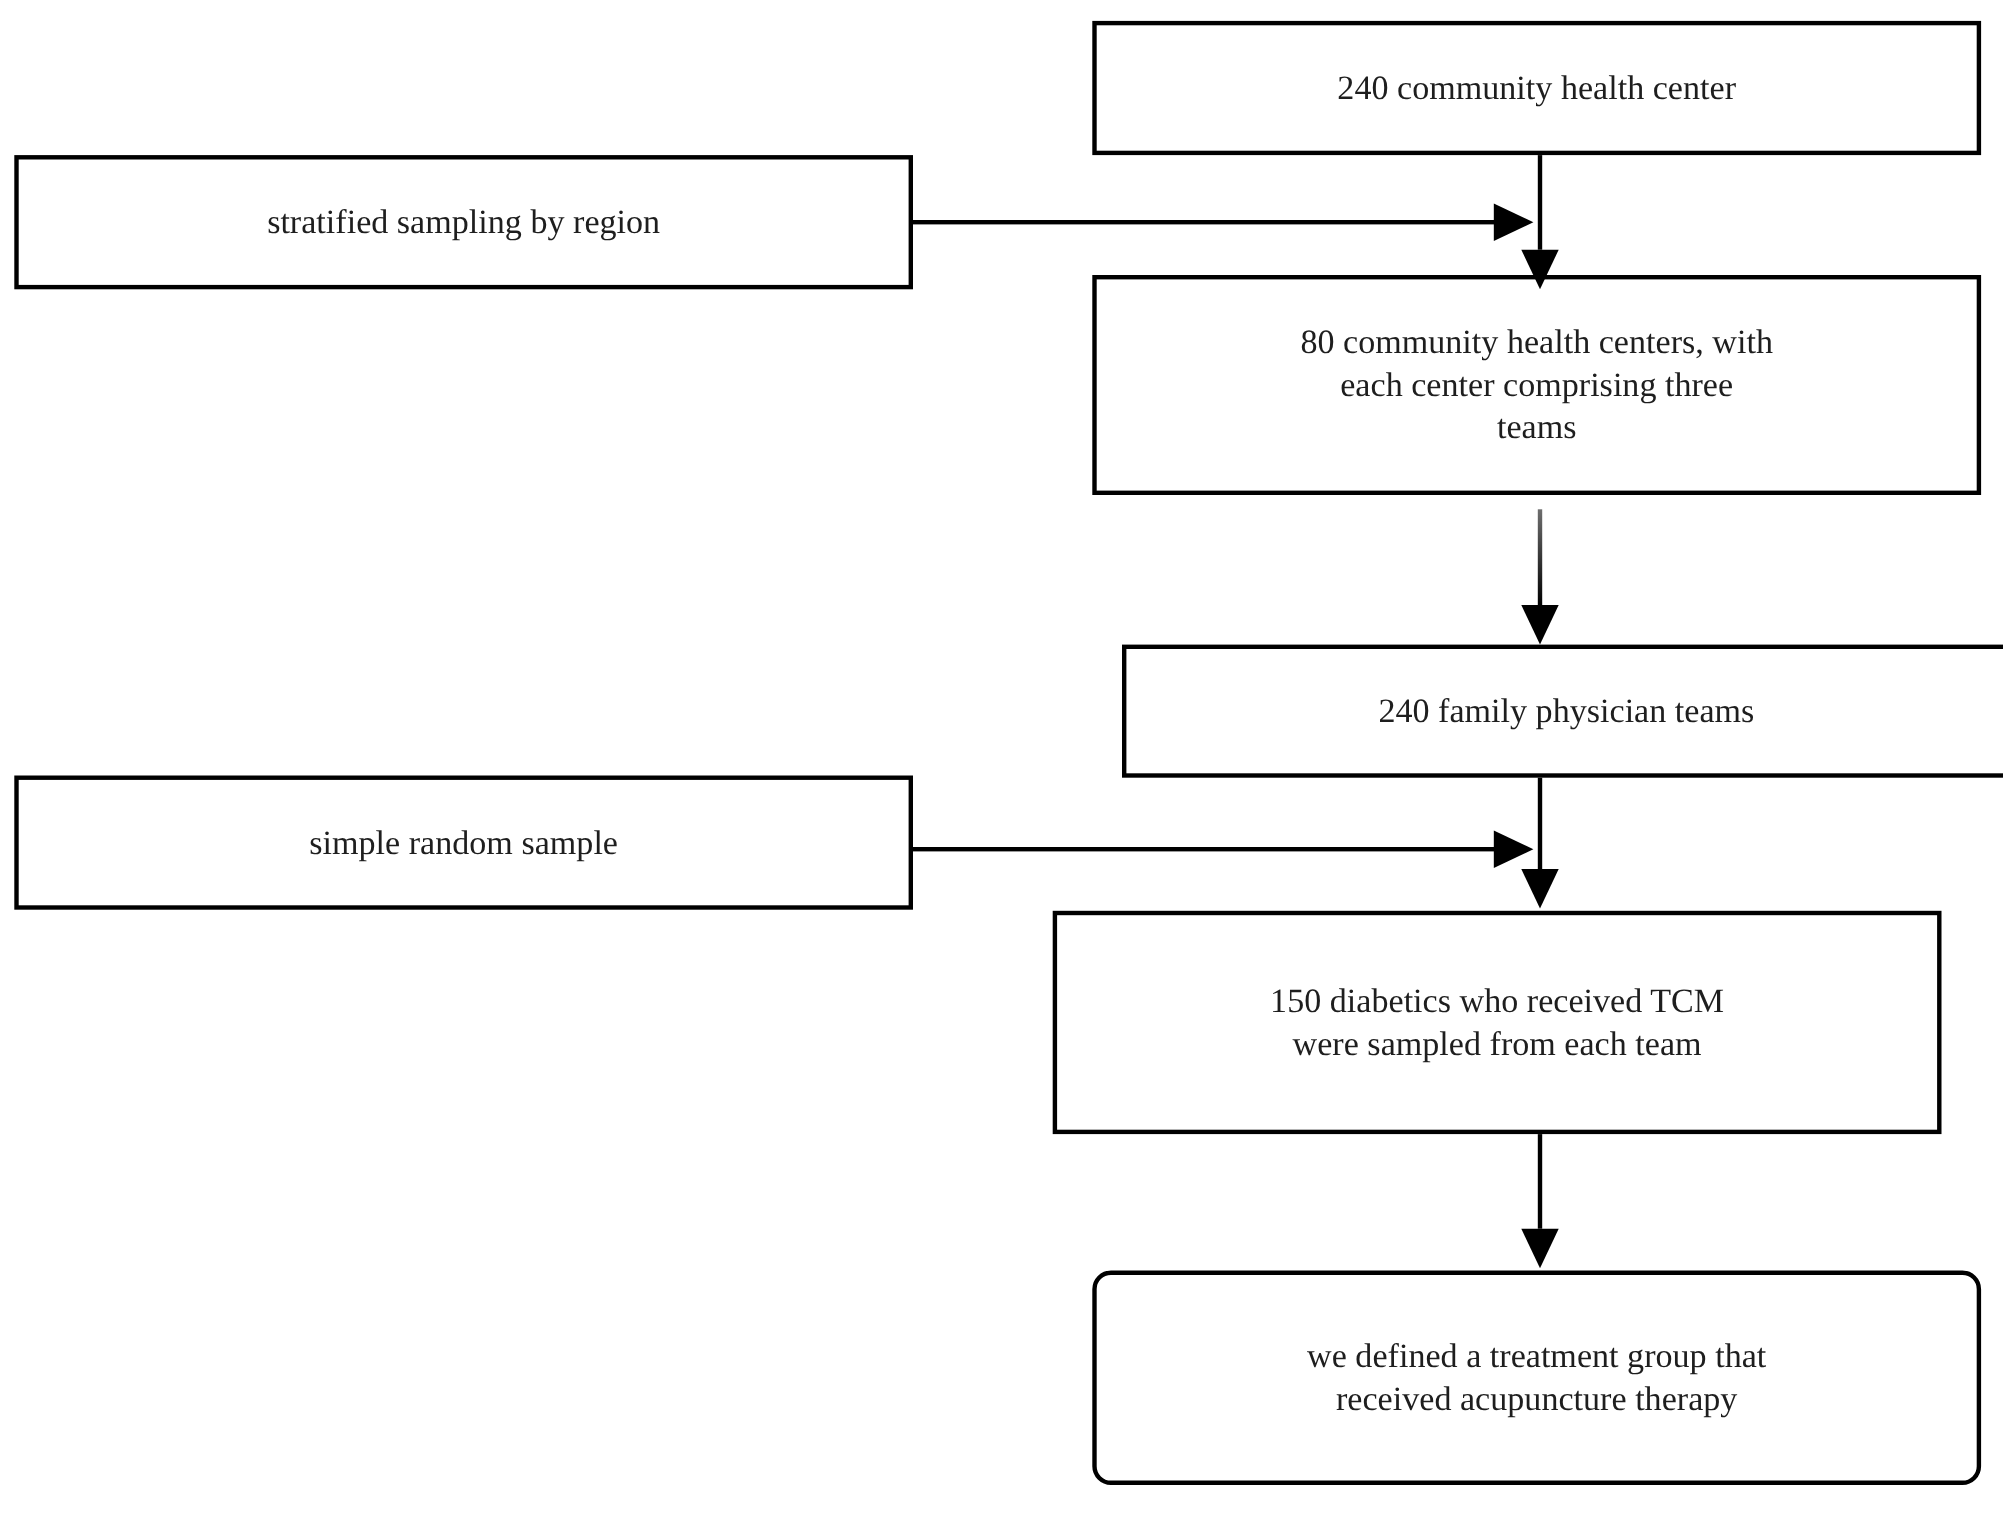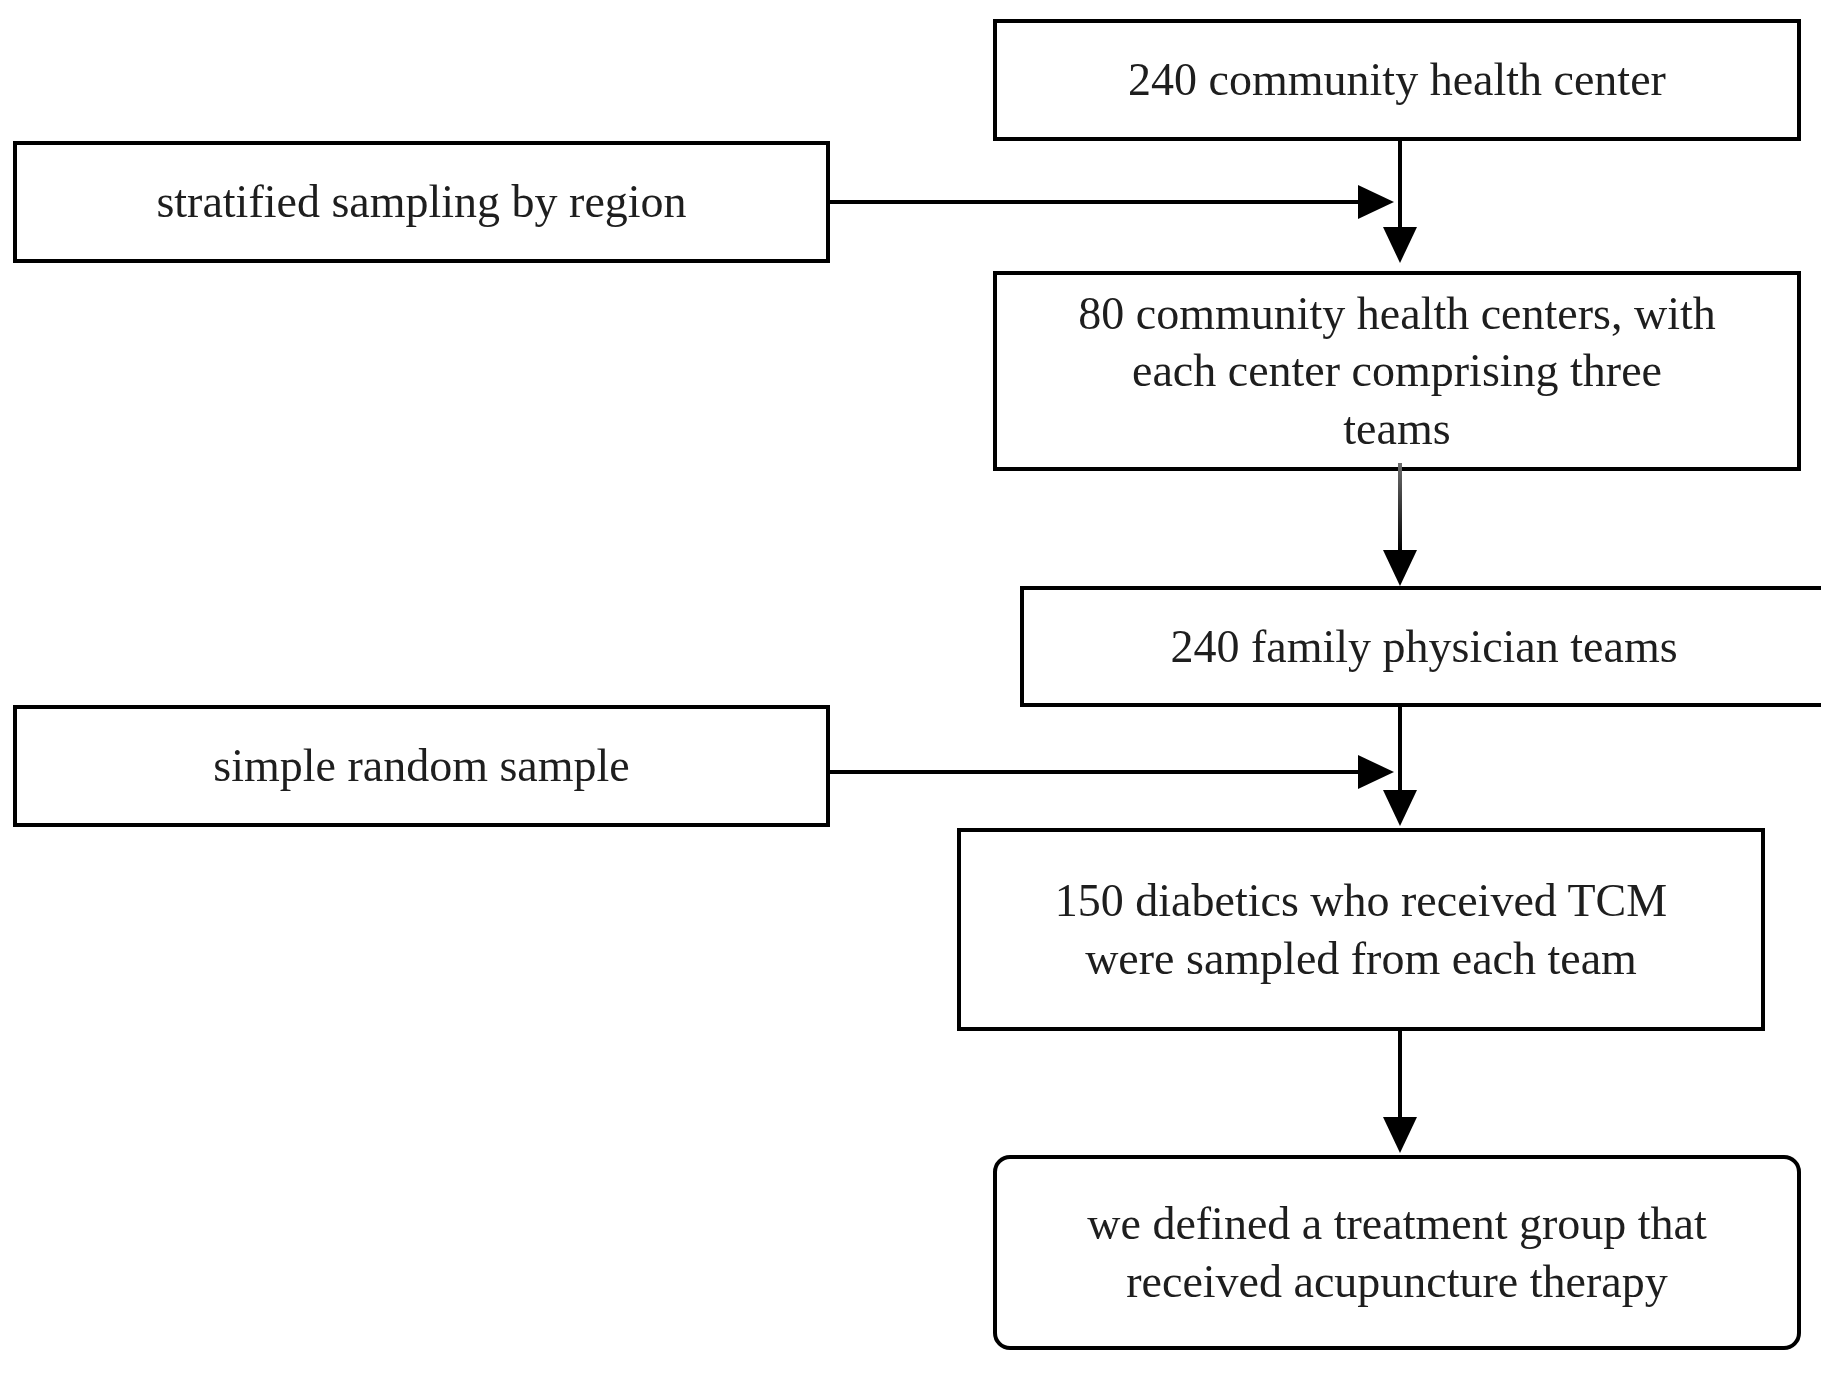--- a/index.html
+++ b/index.html
@@ -17,29 +17,29 @@
   }
   .node {
     position: absolute;
     box-sizing: border-box;
     border: 4px solid #000000;
     background: #ffffff;
     display: flex;
     align-items: center;
     justify-content: center;
     text-align: center;
-    font-size: 46px;
+    font-size: 31px;
     line-height: 1.24;
     color: #1e1e1e;
     white-space: pre-line;
     padding: 0 20px;
   }
   
   .n-top      { left: 993px; top: 19px;   width: 808px; height: 122px; }
-  .n-centers  { left: 993px; top: 271px;  width: 808px; height: 200px; }
+  .n-centers  { left: 993px; top: 250px;  width: 808px; height: 200px; }
   .n-teams    { left: 993px; top: 586px;  width: 808px; height: 121px; margin-left: 27px; }
   .n-diab     { left: 957px; top: 828px;  width: 808px; height: 203px; }
   .n-treat    { left: 993px; top: 1155px; width: 808px; height: 195px; border-radius: 17px; }
   
   .n-strat    { left: 13px;  top: 141px;  width: 817px; height: 122px; }
   .n-simple   { left: 13px;  top: 705px;  width: 817px; height: 122px; }
 
   .hline, .vline {
     position: absolute;
     background: #000000;

